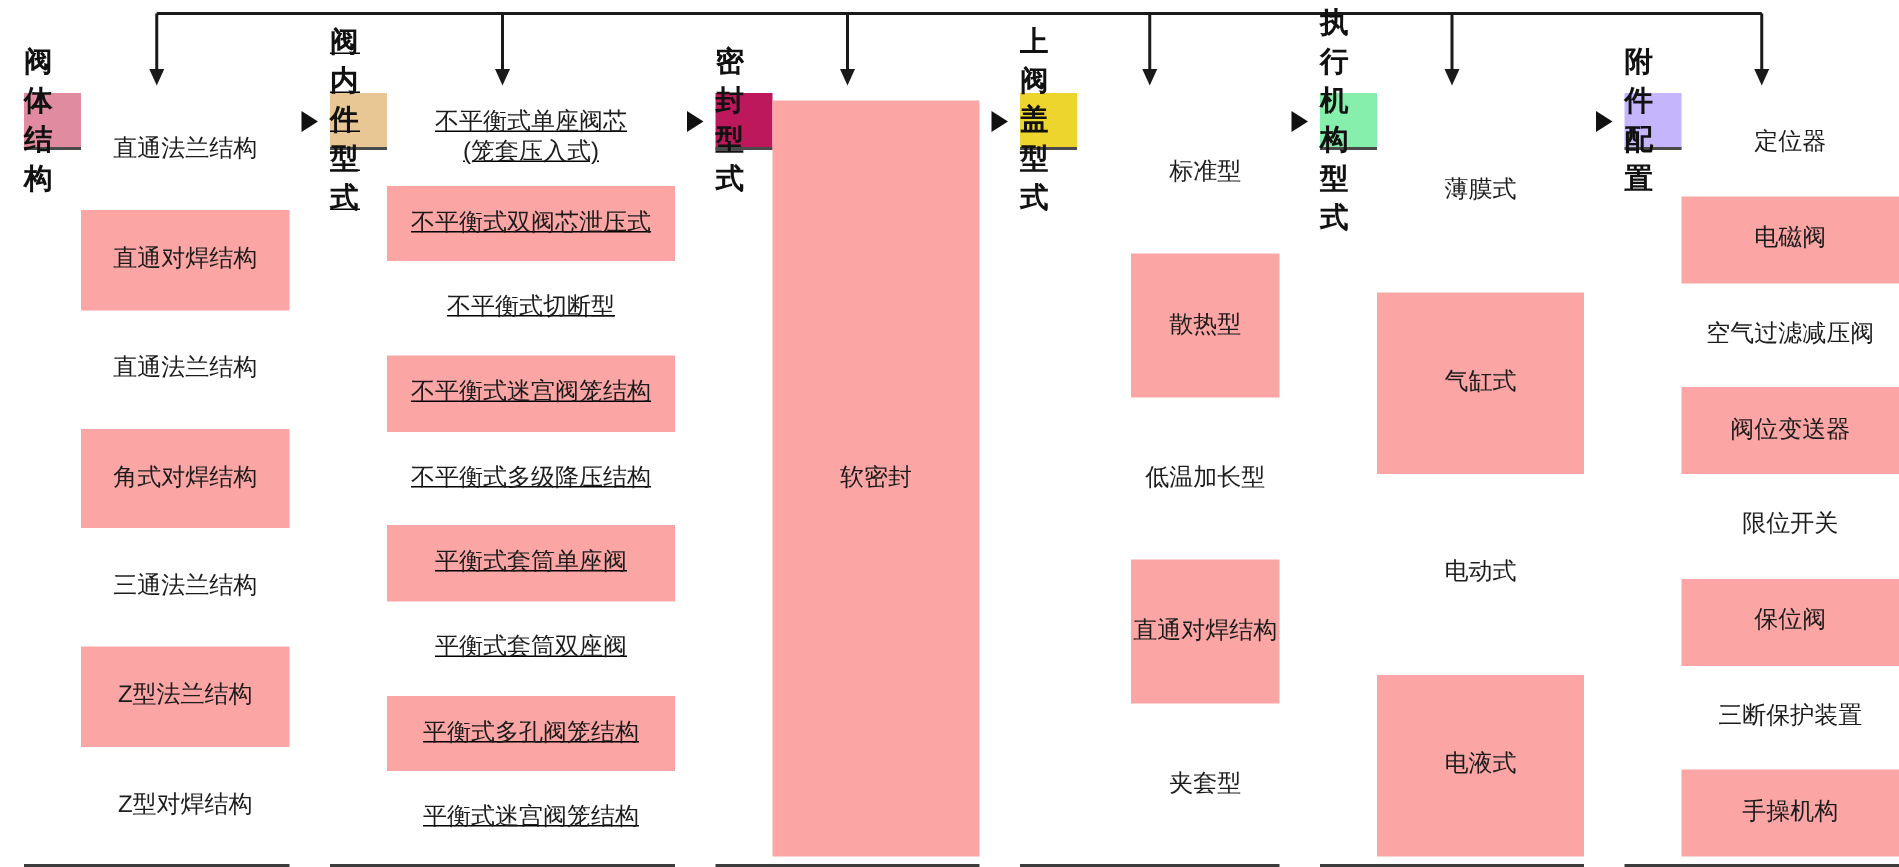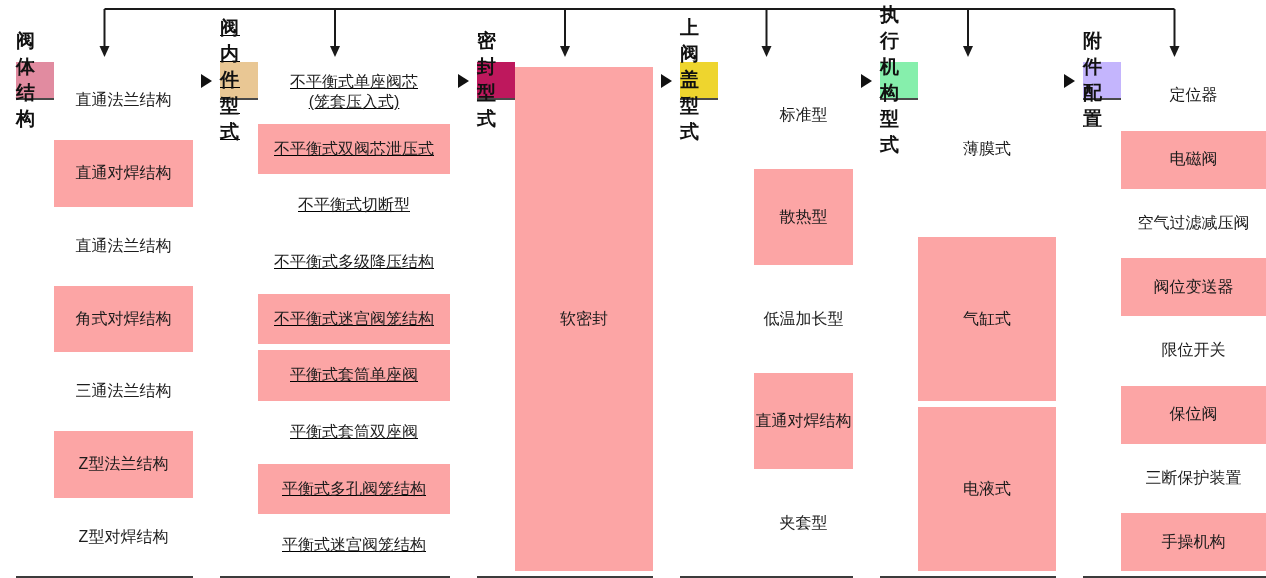--- a/index.html
+++ b/index.html
@@ -72,22 +72,22 @@
       <span class="rarrow"></span>
     </div>
 
     <div class="col c2">
       <div class="header" style="background-color: rgb(233, 199, 148);">阀内件型式</div>
       <div class="body">
         <div class="item">不平衡式单座阀芯
 (笼套压入式)</div>
         <div class="item shaded">不平衡式双阀芯泄压式</div>
         <div class="item">不平衡式切断型</div>
+        <div class="item shaded">不平衡式迷宫阀笼结构</div>
         <div class="item">不平衡式多级降压结构</div>
-        <div class="item shaded">不平衡式迷宫阀笼结构</div>
         <div class="item shaded">平衡式套筒单座阀</div>
         <div class="item">平衡式套筒双座阀</div>
         <div class="item shaded">平衡式多孔阀笼结构</div>
         <div class="item">平衡式迷宫阀笼结构</div>
       </div>
     </div>
 
     <div class="gap">
       <span class="rarrow"></span>
     </div>
@@ -116,20 +116,21 @@
 
     <div class="gap">
       <span class="rarrow"></span>
     </div>
 
     <div class="col c5">
       <div class="header" style="background-color: #86efac;">执行机构型式</div>
       <div class="body">
         <div class="item">薄膜式</div>
         <div class="item shaded">气缸式</div>
+        <div class="item">电动式</div>
         <div class="item shaded">电液式</div>
       </div>
     </div>
 
     <div class="gap">
       <span class="rarrow"></span>
     </div>
 
     <div class="col c6">
       <div class="header" style="background-color: #c4b5fd;">附件配置</div>

